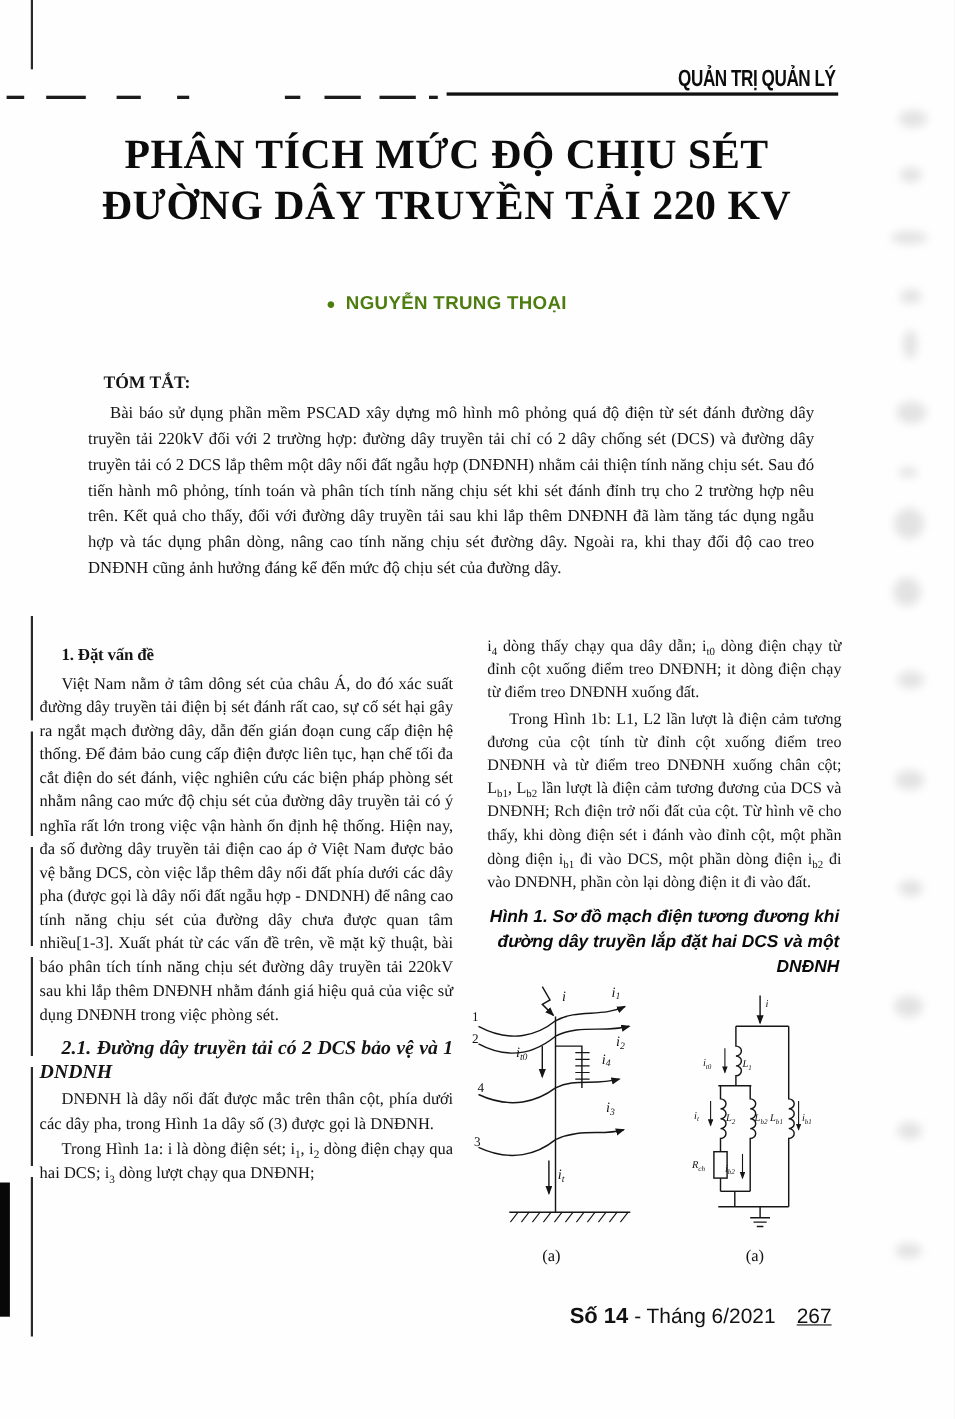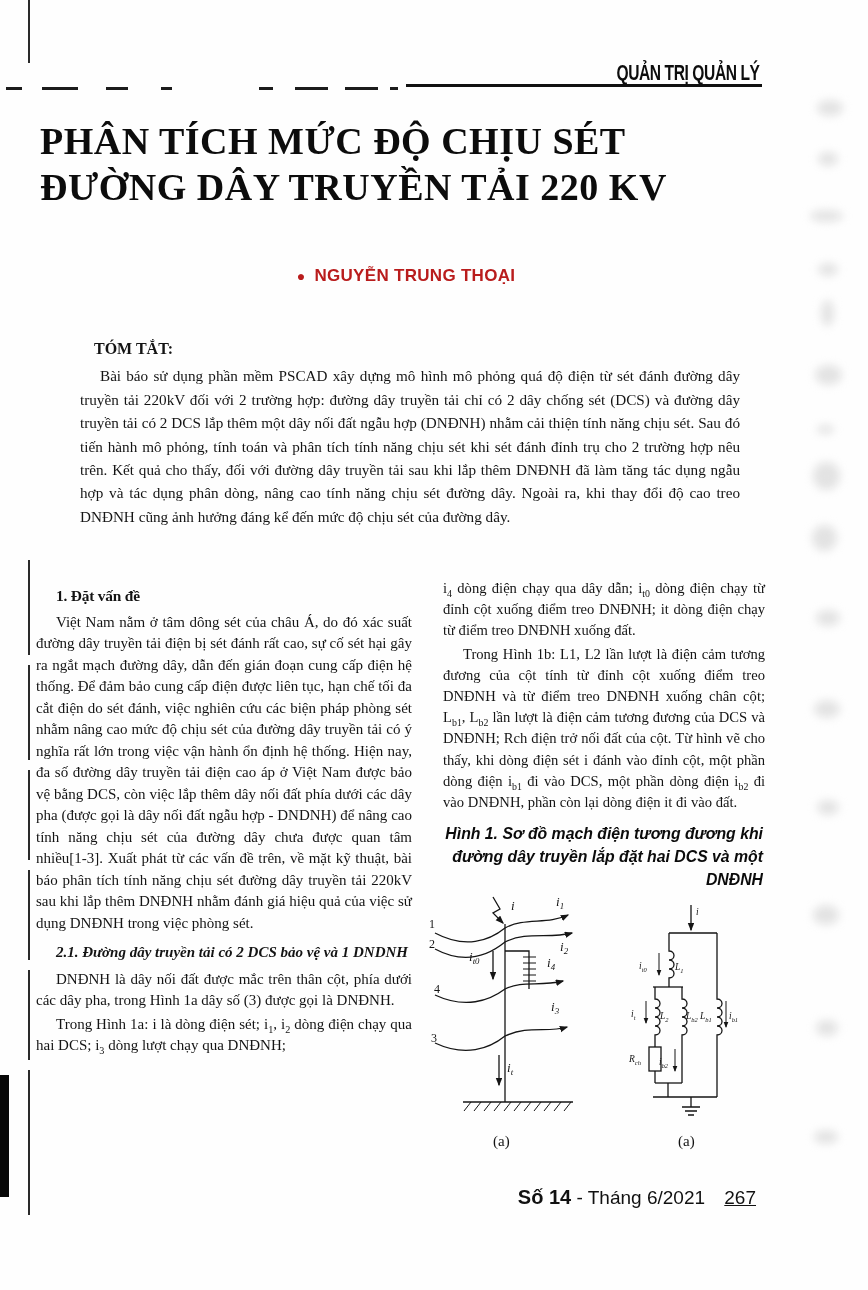--- a/index.html
+++ b/index.html
@@ -16,43 +16,43 @@
   
   .running-head{
     position:absolute;top:62px;right:108px;
     font-family:"Liberation Sans", sans-serif;font-weight:700;font-size:19px;
     letter-spacing:-0.5px;transform:scaleX(0.82) scaleY(1.12);transform-origin:right center;
     color:#0d0d0d;white-space:nowrap;
   }
   .header-rule{position:absolute;top:84px;left:406px;width:356px;height:3px;background:#111;}
   
   .article-title{
-    position:absolute;top:118px;left:40px;width:732px;
+    position:absolute;top:118px;left:40px;width:732px;text-align:center;
     font-weight:700;font-size:38px;line-height:46px;letter-spacing:0.5px;color:#0c0c0c;
   }
   .author-line{
     position:absolute;top:266px;left:40px;width:732px;text-align:center;
-    font-family:"Liberation Sans", sans-serif;font-weight:700;font-size:17px;color:#b91c1c;
+    font-family:"Liberation Sans", sans-serif;font-weight:700;font-size:17px;color:#4d7c0f;
     letter-spacing:0.3px;
   }
   .author-line .bullet{font-size:14px;margin-right:9px;}
   
   .abstract{position:absolute;top:324px;left:80px;width:660px;font-size:15.2px;line-height:23.4px;text-align:justify;margin-top:13px;}
   .abstract .abs-heading{font-weight:700;font-size:16px;margin:0 0 4px 14px;}
   .abstract p{margin:0;text-indent:20px;}
   .abs-keywords b{font-weight:700;}
   
   .col{position:absolute;top:578px;font-size:15px;line-height:21.5px;text-align:justify;}
   .col-left{left:36px;width:376px;}
   .col-right{left:443px;width:322px;font-size:14.6px;line-height:21.2px;}
   .col p{margin:0 0 2px 0;text-indent:20px;}
   .col p.noindent{text-indent:0;}
   .col h3{font-size:15.4px;font-weight:700;margin:7px 0 5px 0;text-indent:20px;font-family:"Liberation Sans", sans-serif;letter-spacing:-0.2px;}
   .col h3.serif{font-family:"Liberation Serif", serif;}
-  .col h4{font-size:15px;font-weight:700;font-style:italic;margin:8px 0 5px 0;text-indent:20px;}
+  .col h4{font-size:18px;font-weight:700;font-style:italic;margin:8px 0 5px 0;text-indent:20px;}
   sub{font-size:68%;line-height:0;}
   
   .fig-caption{
     margin:9px auto 0 auto;width:318px;text-align:right;
     font-family:"Liberation Sans", sans-serif;font-weight:700;font-style:italic;
     font-size:15.8px;line-height:23px;color:#0b0b0b;text-indent:0;
   }
   .fig-svg{display:block;margin-left:-18px;margin-top:2px;}
   
   .page-footer{
@@ -120,21 +120,21 @@
 
   <div class="col col-left">
     <h3 class="serif">1. Đặt vấn đề</h3>
     <p>Việt Nam nằm ở tâm dông sét của châu Á, do đó xác suất đường dây truyền tải điện bị sét đánh rất cao, sự cố sét hại gây ra ngắt mạch đường dây, dẫn đến gián đoạn cung cấp điện hệ thống. Để đảm bảo cung cấp điện được liên tục, hạn chế tối đa cắt điện do sét đánh, việc nghiên cứu các biện pháp phòng sét nhằm nâng cao mức độ chịu sét của đường dây truyền tải có ý nghĩa rất lớn trong việc vận hành ổn định hệ thống. Hiện nay, đa số đường dây truyền tải điện cao áp ở Việt Nam được bảo vệ bằng DCS, còn việc lắp thêm dây nối đất phía dưới các dây pha (được gọi là dây nối đất ngẫu hợp - DNDNH) để nâng cao tính năng chịu sét của đường dây chưa được quan tâm nhiều[1-3]. Xuất phát từ các vấn đề trên, về mặt kỹ thuật, bài báo phân tích tính năng chịu sét đường dây truyền tải 220kV sau khi lắp thêm DNĐNH nhằm đánh giá hiệu quả của việc sử dụng DNĐNH trong việc phòng sét.</p>
     <h4>2.1. Đường dây truyền tải có 2 DCS bảo vệ và 1 DNDNH</h4>
     <p>DNĐNH là dây nối đất được mắc trên thân cột, phía dưới các dây pha, trong Hình 1a dây số (3) được gọi là DNĐNH.</p>
     <p><span>Trong Hình 1a: i là dòng điện sét; i</span><sub>1</sub><span>, i</span><sub>2</sub><span> dòng điện chạy qua hai DCS; i</span><sub>3</sub><span> dòng lượt chạy qua DNĐNH;</span></p>
   </div>
 
   <div class="col col-right">
-    <p class="noindent"><span>i</span><sub>4</sub><span> dòng điện chạy qua dây dẫn; i</span><sub>t0</sub><span> dòng điện chạy từ đỉnh cột xuống điểm treo DNĐNH; it dòng điện chạy từ điểm treo DNĐNH xuống đất.</span></p>
+    <p class="noindent"><span>i</span><sub>4</sub><span> dòng thấy chạy qua dây dẫn; i</span><sub>t0</sub><span> dòng điện chạy từ đỉnh cột xuống điểm treo DNĐNH; it dòng điện chạy từ điểm treo DNĐNH xuống đất.</span></p>
     <p><span>Trong Hình 1b: L1, L2 lần lượt là điện cảm tương đương của cột tính từ đỉnh cột xuống điểm treo DNĐNH và từ điểm treo DNĐNH xuống chân cột; L</span><sub>b1</sub><span>, L</span><sub>b2</sub><span> lần lượt là điện cảm tương đương của DCS và DNĐNH; Rch điện trở nối đất của cột. Từ hình vẽ cho thấy, khi dòng điện sét i đánh vào đỉnh cột, một phần dòng điện i</span><sub>b1</sub><span> đi vào DCS, một phần dòng điện i</span><sub>b2</sub><span> đi vào DNĐNH, phần còn lại dòng điện it đi vào đất.</span></p>
     <div class="fig-caption">Hình 1. Sơ đồ mạch điện tương đương khi đường dây truyền lắp đặt hai DCS và một DNĐNH</div>
 
     <svg class="fig-svg" width="345" height="275" viewBox="0 0 345 275">
       <defs>
         <marker id="ah" markerWidth="8" markerHeight="8" refX="5.5" refY="2.5" orient="auto">
           <path d="M0,0 L6.5,2.5 L0,5 z" fill="#151515"></path>
         </marker>
       </defs>
 

